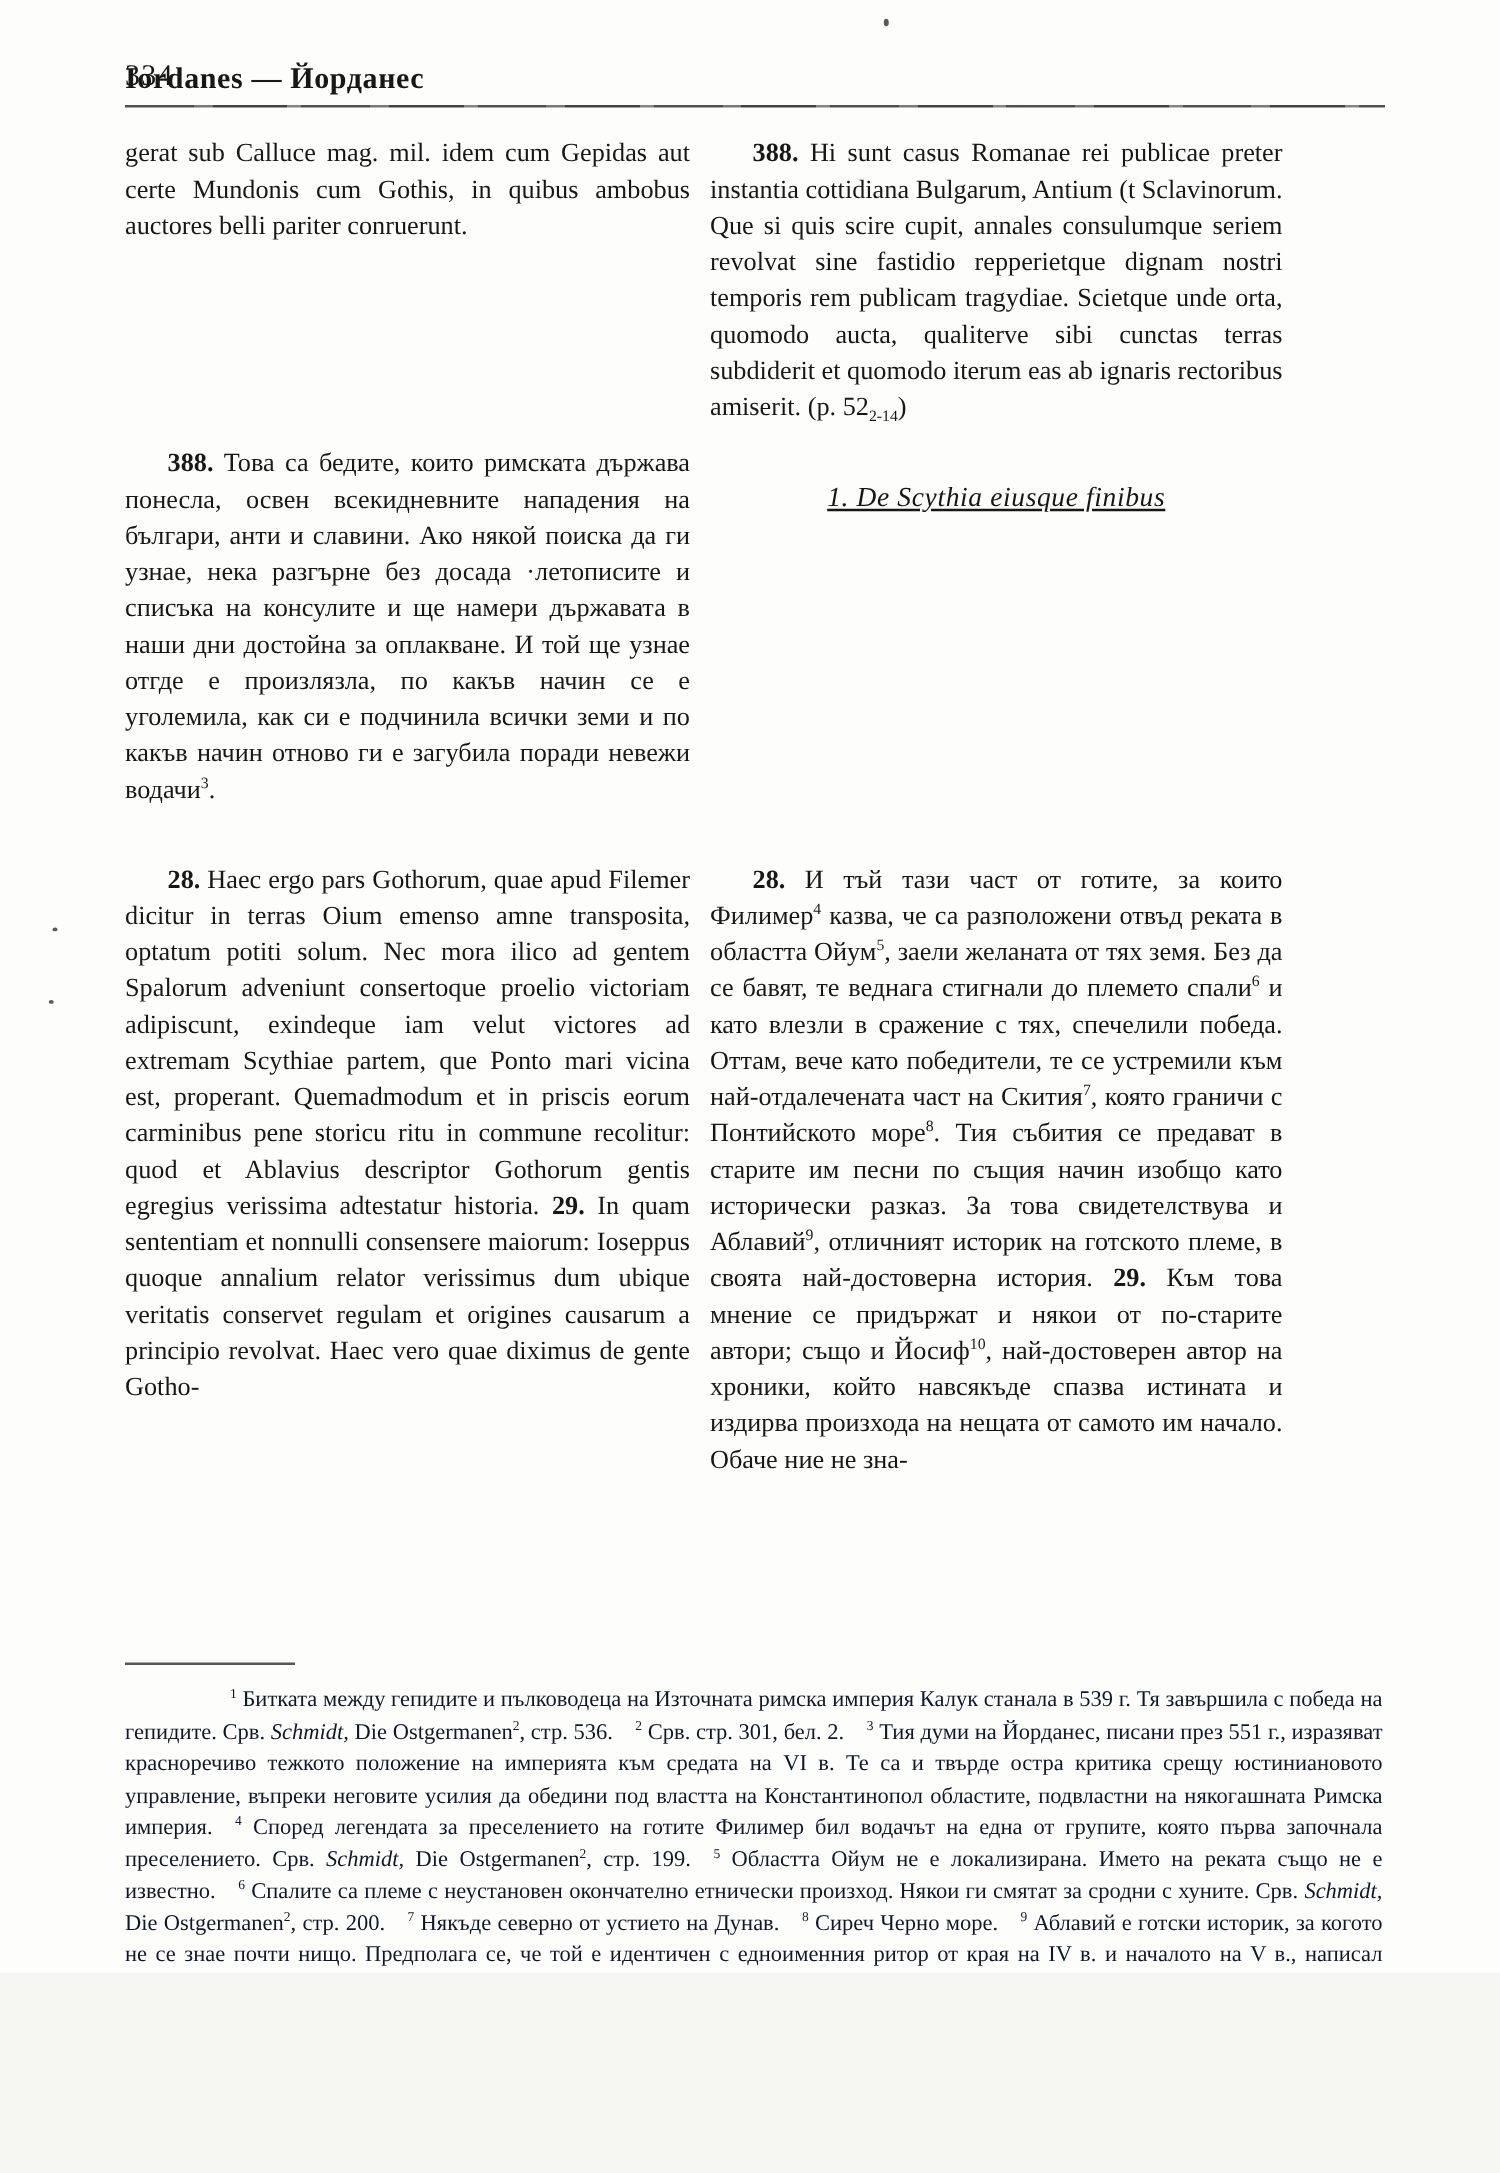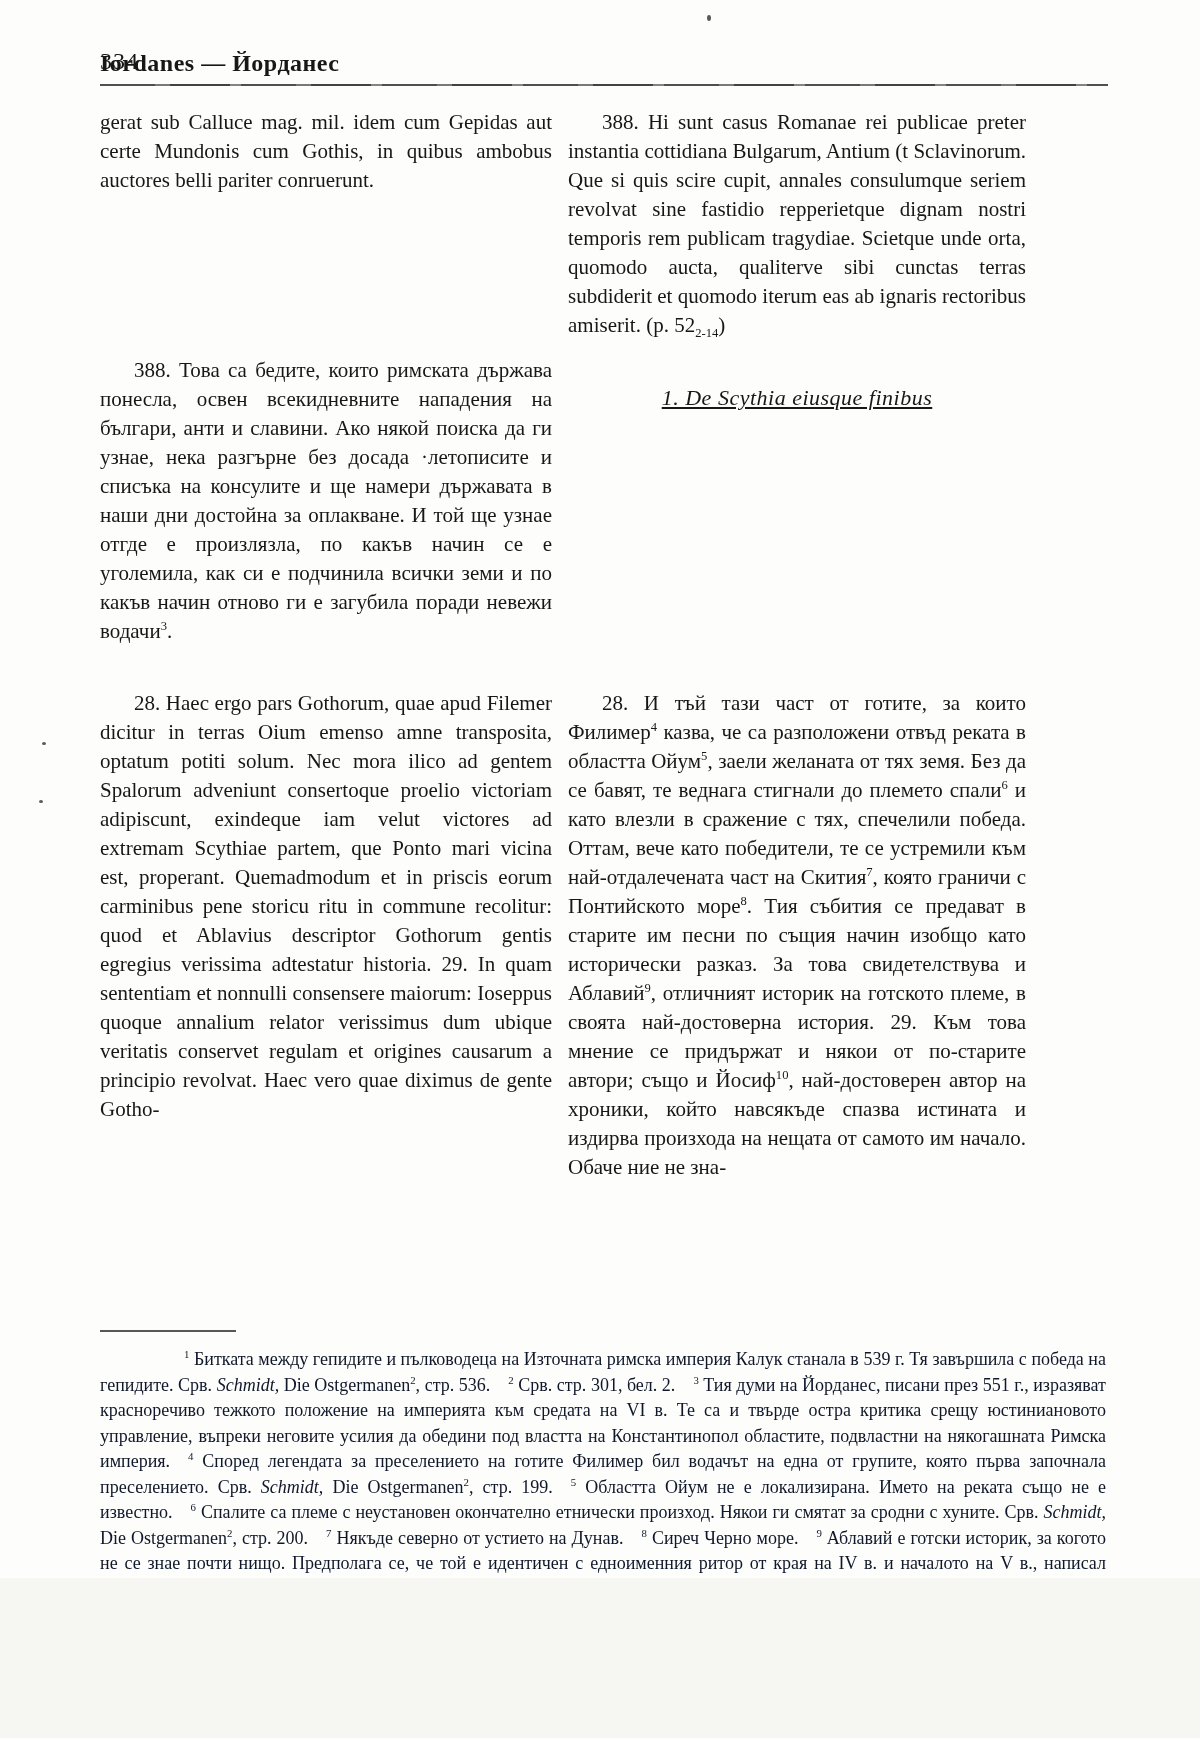--- a/index.html
+++ b/index.html
@@ -49,21 +49,21 @@
     text-align:center;text-indent:0;
   }
   .subsection-heading{
     margin:27px 0 0 0;
     font-size:22px;font-weight:normal;font-style:italic;
     text-align:center;text-indent:0;letter-spacing:0.5px;text-decoration:underline;
   }
   .row-para28{margin-top:27px;}
   sup{font-size:60%;line-height:0;vertical-align:super;}
   sub{font-size:60%;line-height:0;vertical-align:sub;}
-  .b{font-weight:normal;}
+  .b{font-weight:bold;}
   .i{font-style:italic;}
   .footnotes{
     position:absolute;top:1330px;left:100px;width:1006px;
   }
   .footnote-rule{
     width:136px;height:2px;background:#3a3a3a;opacity:.85;
     margin-bottom:15px;
   }
   .footnote-text{
     margin:0;

